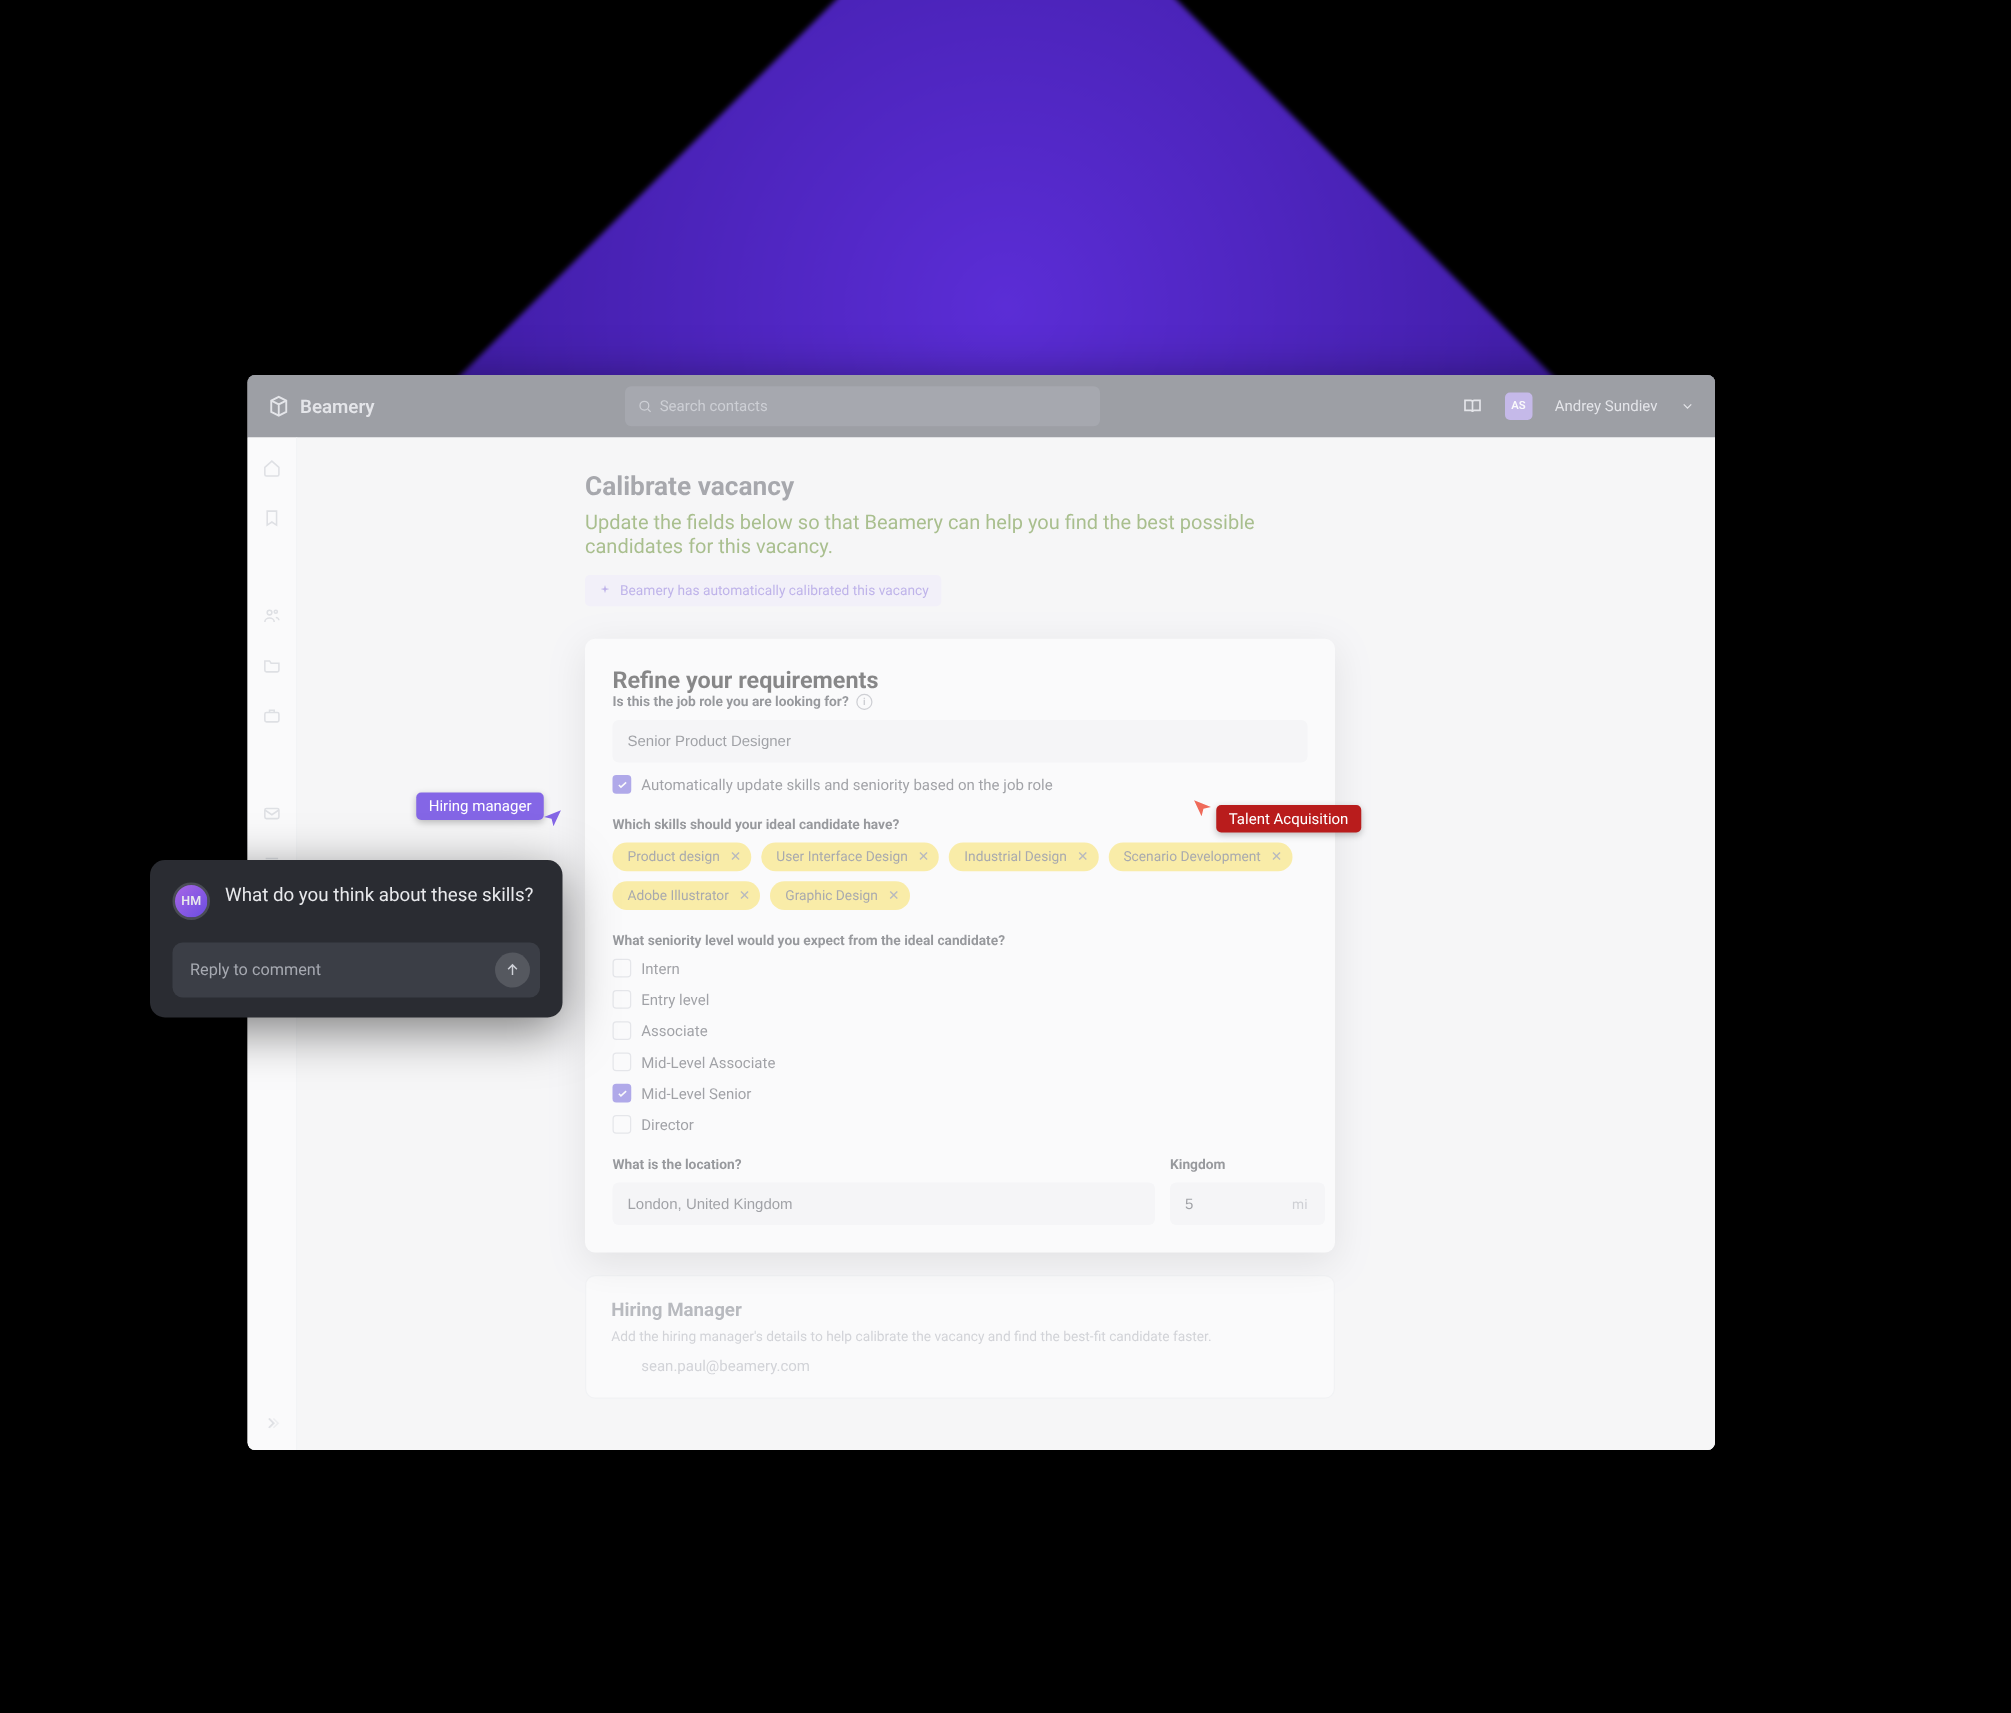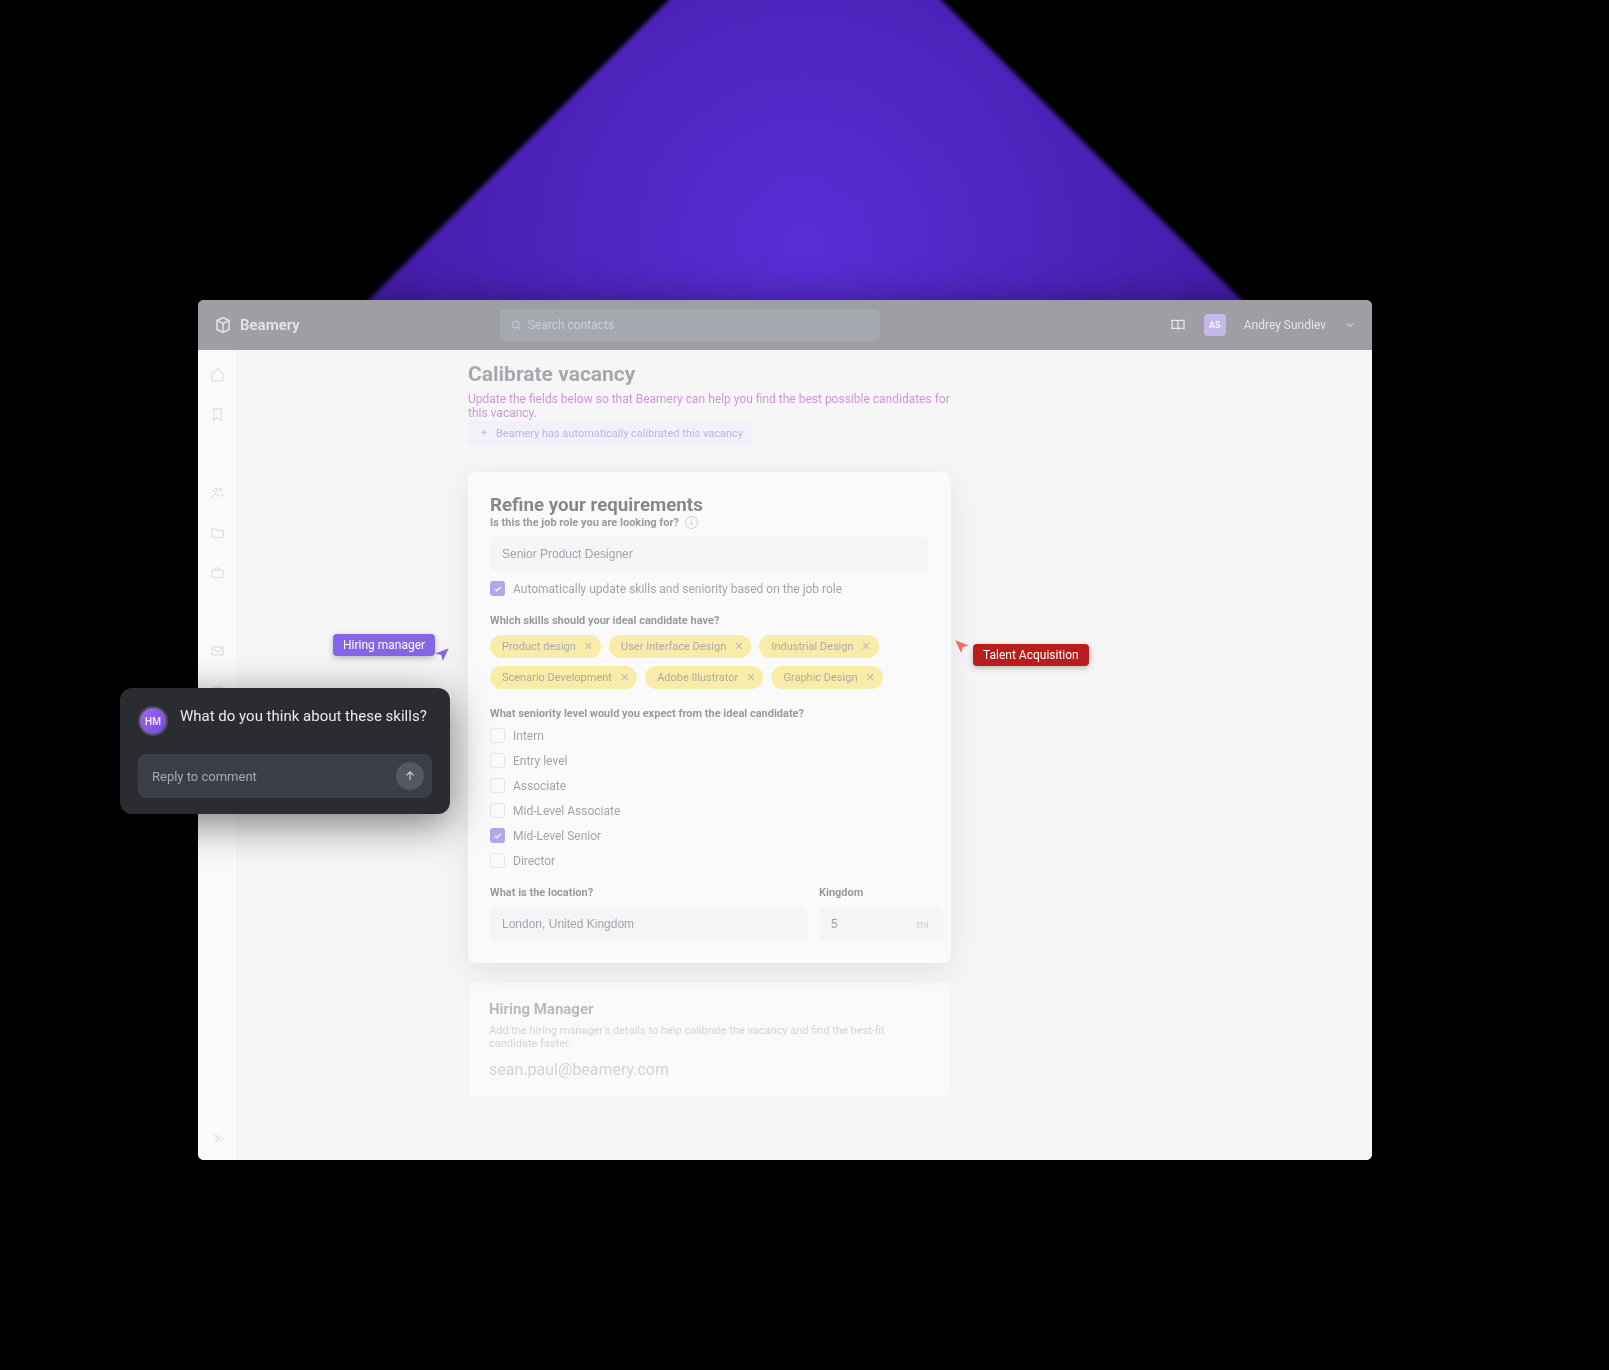--- a/index.html
+++ b/index.html
@@ -17,23 +17,23 @@
   .search-bar { margin-left: 200px; width: 380px; height:32px; background:#454a57; border-radius:5px; display:flex; align-items:center; padding:0 10px; gap:6px; font-size:12px; color:#9ca0ab;}
   .topbar-right { margin-left:auto; display:flex; align-items:center; gap:18px; font-size:12px;}
   .avatar-sq { width:22px; height:22px; border-radius:4px; background:#8b6fd8; display:flex; align-items:center; justify-content:center; font-size:9px; font-weight:600; color:#fff;}
 
   .left-rail { position:absolute; left:0; top:50px; bottom:0; width:40px; background:#fff; border-right:1px solid #eceef0; display:flex; flex-direction:column; align-items:center; padding-top:16px; gap:24px; color:#c2c5cc; z-index:1;}
   .rail-gap { height: 14px; }
   .rail-icon { width:16px; height:16px; display:flex; align-items:center; justify-content:center; cursor:pointer;}
   .rail-expand { margin-top:auto; margin-bottom:14px; }
 
   .main-body { position:absolute; left:40px; right:0; top:50px; bottom:0; background:#f5f5f7; overflow:hidden; z-index:1; }
-  .content { position:absolute; left: 230px; top: 12px; width: 483px; }
+  .content { position:absolute; left: 230px; top: 28px; width: 600px; }
   .page-title { font-size:21px; font-weight:700; color:#474a52; margin-bottom:6px;}
-  .page-sub { font-size:12px; color:#a21caf; margin-bottom:1px;}
+  .page-sub { font-size:16px; color:#4d7c0f; margin-bottom:14px;}
   .badge-auto { display:inline-flex; align-items:center; gap:6px; background:#ede8fb; color:#7c63d8; font-size:11px; padding:6px 10px; border-radius:4px; margin-bottom:26px;}
 
   .block { background:#fff; border:1px solid #eceef0; border-radius:8px; padding:18px 20px; margin-bottom:18px;}
   .block-faded .block-h { font-size:15px; font-weight:700; color:#6d717a; margin-bottom:6px;}
   .block-faded .block-s { font-size:11px; color:#a6a9b1;}
 
   .field-label { font-size:11px; font-weight:700; color:#25282f; margin-bottom:8px; display:flex; align-items:center; gap:6px;}
   .info-icon { width:13px; height:13px; border:1px solid #9ea1a9; border-radius:50%; display:inline-flex; align-items:center; justify-content:center; font-size:8px; color:#9ea1a9;}
   .text-input { width:100%; height:34px; background:#f3f4f6; border:none; border-radius:5px; padding:0 12px; font-size:12px; color:#3a3d45;}
   .checkbox-row { display:flex; align-items:center; gap:8px; margin-top:10px; margin-bottom:18px;}
@@ -52,21 +52,21 @@
 
   .loc-row { display:flex; gap:12px;}
   .loc-col { flex:1;}
   .rad-col { width:110px;}
   .rad-input { display:flex; align-items:center; }
   .rad-input .text-input { flex:1;}
   .rad-unit { font-size:11px; color:#9ea1a9; margin-left:-26px; pointer-events:none;}
 
   .hm-block .block-h { font-size:15px; font-weight:700; color:#6d717a; margin-bottom:6px;}
   .hm-block .block-s { font-size:11px; color:#a6a9b1; margin-bottom:10px;}
-  .hm-email { font-size:16px; color:#a6a9b1;}
+  .hm-email { font-size:12px; color:#a6a9b1;margin-left:24px;}
 
   
   .refine-wrapper { position:relative; z-index:10; }
   .refine-card { background:#fff; border-radius:8px; box-shadow: 0 8px 30px rgba(0,0,0,.18); padding:22px 22px 22px; position:relative;}
 
   
   .cursor-tag { position:absolute; display:flex; align-items:center; z-index:30; }
   .cursor-hm { left:331px; top:634px; }
   .cursor-ta { left:953px; top:644px; }
   .cursor-arrow { width:18px; height:18px; }

